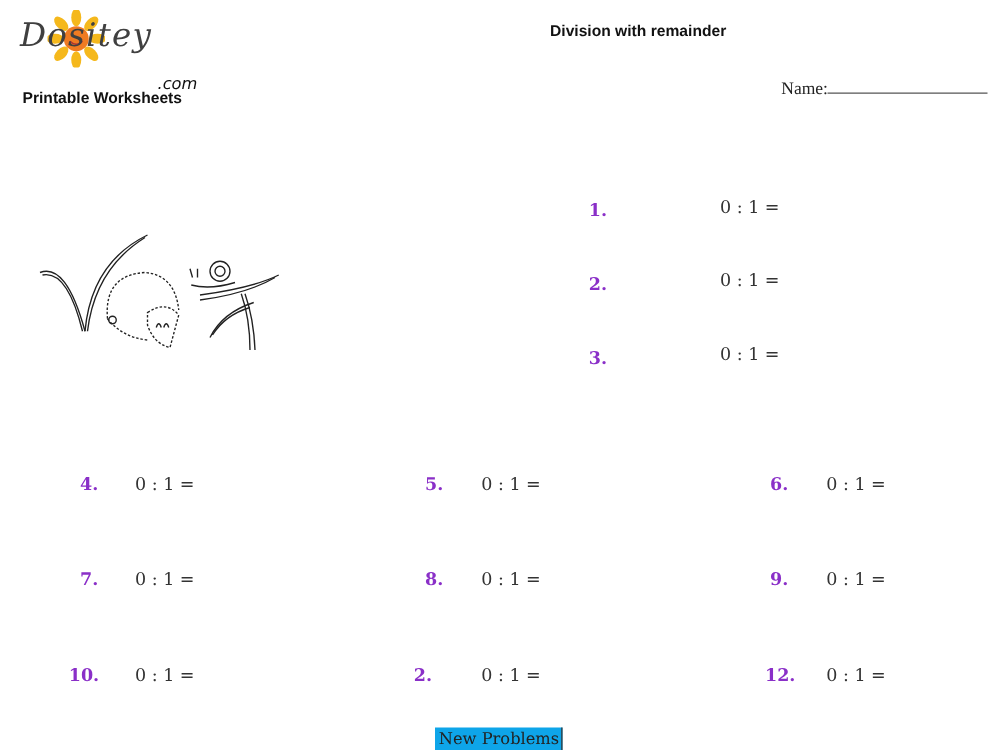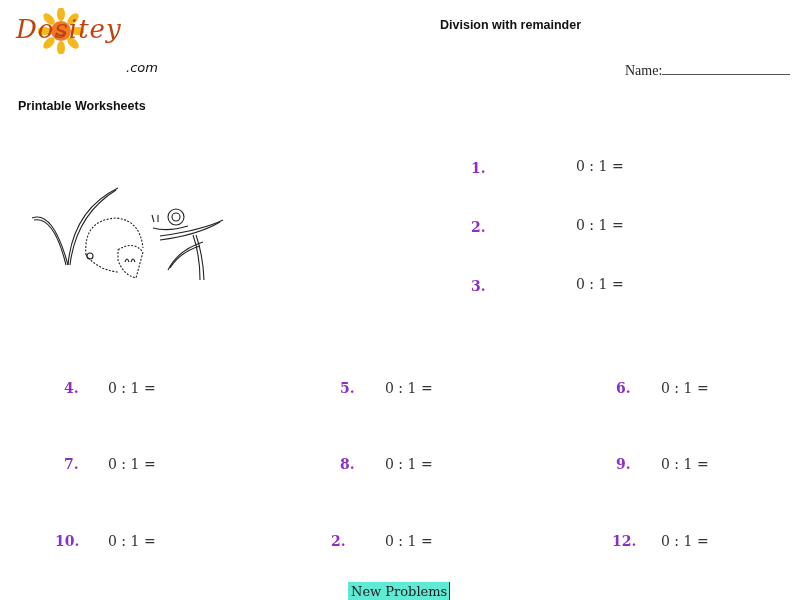--- a/index.html
+++ b/index.html
@@ -1,28 +1,28 @@
 <!DOCTYPE html>
 <html><head>
   <meta charset="utf-8">
   <style>
     html, body { margin: 0; padding: 0; background: #ffffff; }
     body { width: 800px; height: 600px; position: relative; overflow: hidden; font-family: "DejaVu Serif", serif; color: #222; }
     .abs { position: absolute; }
     .logo { left: 14px; top: 8px; width: 150px; height: 50px; }
-    .logo-text { font-family: "DejaVu Serif", serif; font-style: italic; font-size: 26px; color: #c2410c; position: absolute; left: 2px; top: 6px; letter-spacing: 1px; }
+    .logo-text { font-family: "DejaVu Serif", serif; font-style: italic; font-size: 26px; color: #404040; position: absolute; left: 2px; top: 6px; letter-spacing: 1px; }
     .logo-com { font-family: "DejaVu Sans", sans-serif; font-style: italic; font-size: 13px; position: absolute; left: 112px; top: 20px; color: #111; margin-top: 32px; }
-    .subtitle { left: 18px; top: 71px; font-family: "Liberation Sans", sans-serif; font-weight: bold; font-size: 12.5px; color: #111; margin-top: 28px; }
+    .subtitle { left: 18px; top: 71px; font-family: "Liberation Sans", sans-serif; font-weight: bold; font-size: 12.5px; color: #111; }
     .title { left: 440px; top: 18px; font-family: "Liberation Sans", sans-serif; font-weight: bold; font-size: 12.5px; color: #111; }
     .name { left: 625px; top: 61px; font-family: "Liberation Serif", serif; font-size: 14px; color: #222; }
     .name-line { display: inline-block; width: 128px; border-bottom: 1px solid #555; height: 13px; vertical-align: baseline; }
     .art { left: 28px; top: 180px; width: 200px; height: 105px; }
     .num { font-family: "DejaVu Serif", serif; font-weight: bold; font-size: 14px; color: #8a2fc8; }
     .expr { font-family: "DejaVu Serif", serif; font-size: 14px; color: #333; }
-    .btn { left: 348px; top: 582px; background: #5eead4; border: none; border-right: 1px solid #333; font-family: "DejaVu Serif", serif; font-size: 13px; color: #222; padding: 2px 2px 1px 3px; cursor: pointer; }
+    .btn { left: 348px; top: 582px; background: #0ea5e9; border: none; border-right: 1px solid #333; font-family: "DejaVu Serif", serif; font-size: 13px; color: #222; padding: 2px 2px 1px 3px; cursor: pointer; }
   </style>
 </head>
 <body>
 
 <div class="abs logo">
   <svg class="abs" style="left:24px;top:0px;" width="46" height="46" viewBox="0 0 46 46">
     <g fill="#f5b81c">
       <ellipse cx="23" cy="6" rx="4" ry="7"></ellipse>
       <ellipse cx="23" cy="40" rx="4" ry="7"></ellipse>
       <ellipse cx="6" cy="23" rx="7" ry="4"></ellipse>

